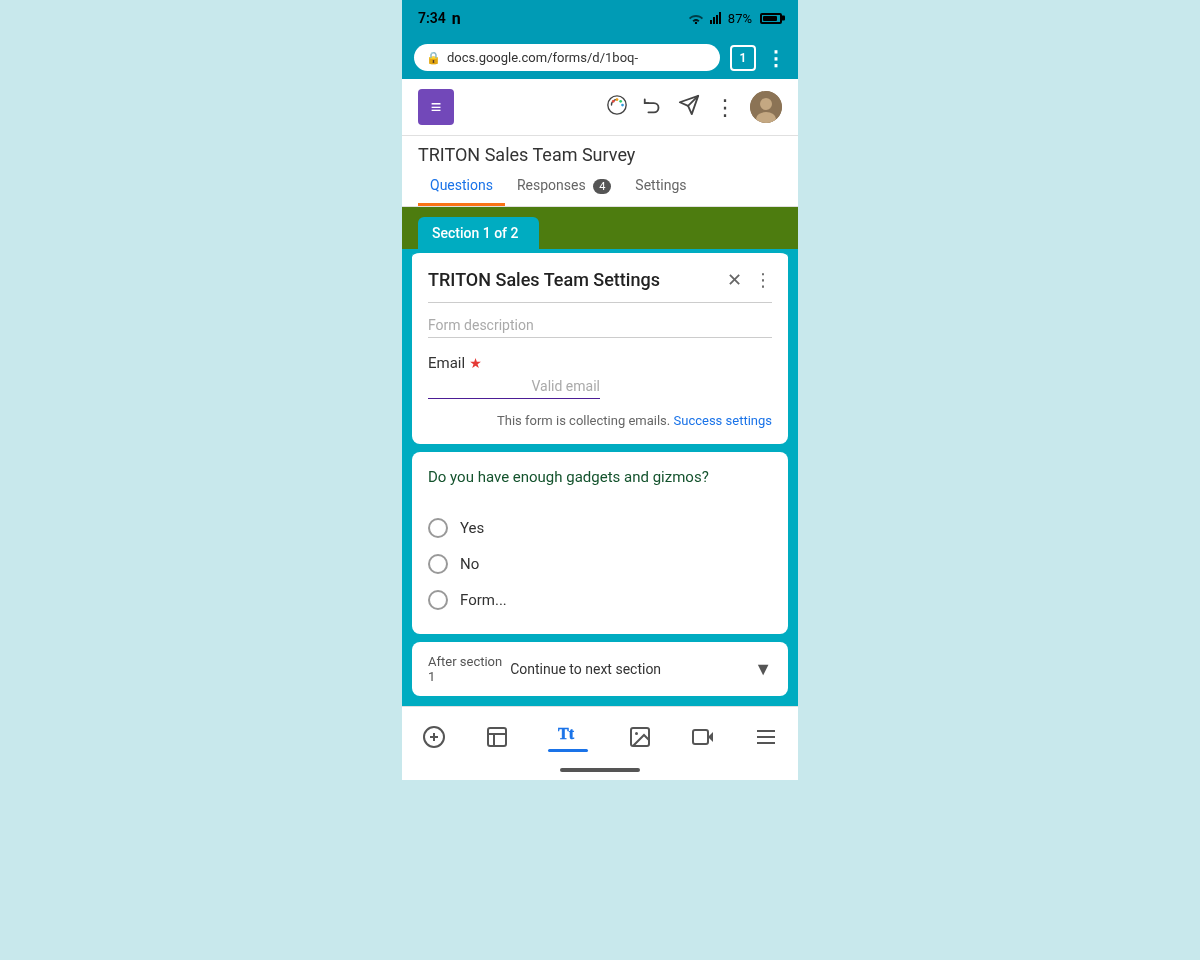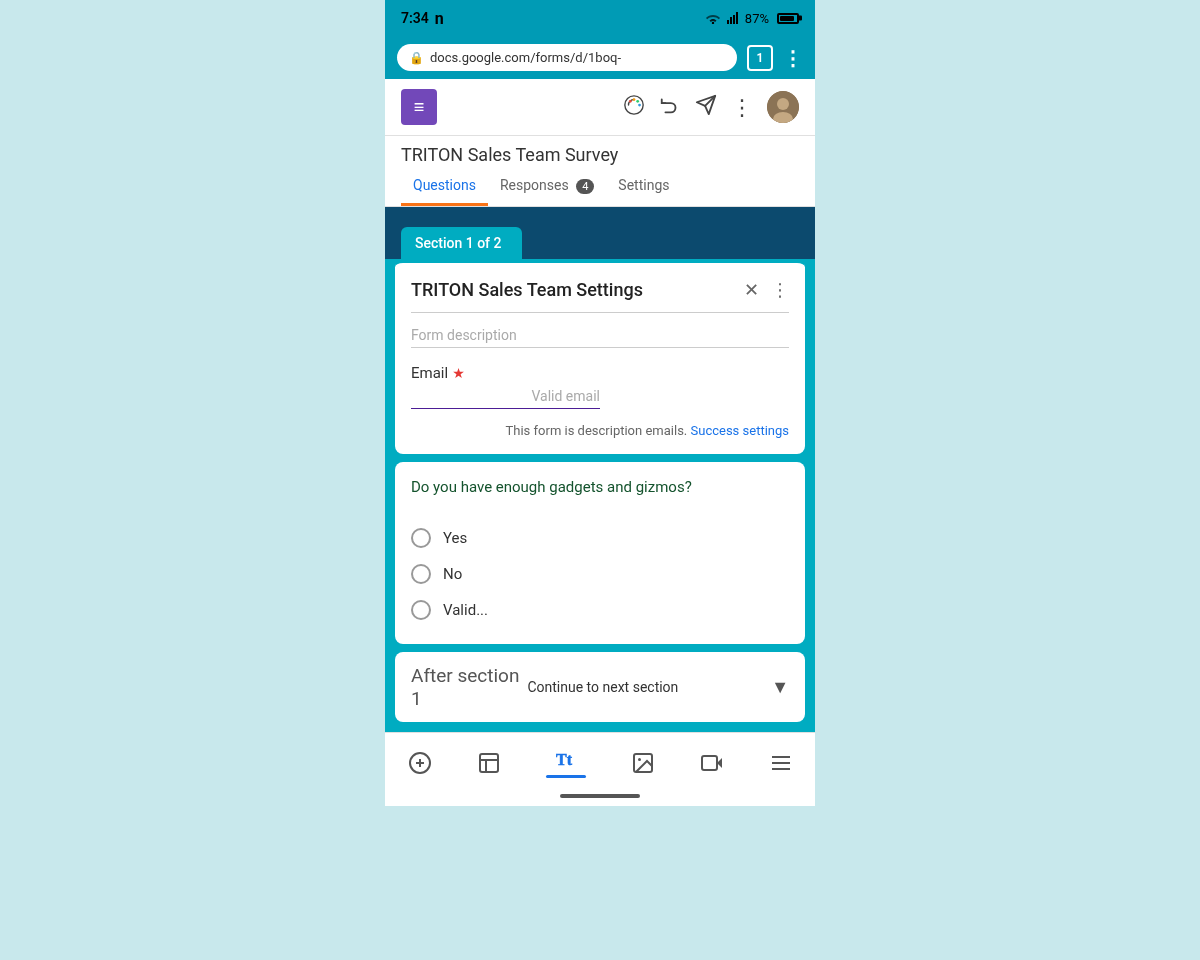--- a/index.html
+++ b/index.html
@@ -7,21 +7,21 @@
     body {
       background-color: #c8e8ec;
       display: flex;
       justify-content: center;
       align-items: flex-start;
       min-height: 960px;
       font-family: 'Roboto', Arial, sans-serif;
     }
 
     .phone-container {
-      width: 430px;
+      width: 396px;
       min-height: 960px;
       background: #c8e8ec;
       position: relative;
       overflow: hidden;
     }
 
     
     .status-bar {
       background: #009bb5;
       display: flex;
@@ -203,22 +203,22 @@
       background: #555;
       color: white;
       border-radius: 10px;
       padding: 1px 6px;
       font-size: 11px;
       margin-left: 4px;
     }
 
     
     .section-tab-wrapper {
-      background: #0c4a6e;
-      padding-top: 20px;
+      background: #4d7c0f;
+      padding-top: 10px;
       padding-left: 16px;
     }
     .section-tab {
       display: inline-block;
       background: #00acc1;
       color: white;
       padding: 8px 20px 8px 14px;
       font-size: 14px;
       border-radius: 6px 6px 0 0;
       font-weight: 500;
@@ -335,21 +335,21 @@
     }
     .after-section-inner {
       background: white;
       border-radius: 0 0 8px 8px;
       padding: 12px 16px;
       display: flex;
       align-items: center;
       gap: 8px;
     }
     .after-section-label {
-      font-size: 19px;
+      font-size: 13px;
       color: #555;
       white-space: nowrap;
     }
     .after-section-value {
       font-size: 14px;
       color: #333;
       flex: 1;
     }
     .dropdown-arrow {
       color: #555;
@@ -506,42 +506,42 @@
         <hr style="border:none;border-bottom:1px solid #ccc;margin-bottom:14px;">
         <div class="form-description-input" style="color:#aaa;font-size:14px;">Form description</div>
 
         <div class="email-section">
           <div class="email-label">
             <span>Email</span>
             <span class="required-star">★</span>
           </div>
           <div class="email-input-placeholder" style="color:#aaa;font-size:14px;display:block;border-bottom:1px solid #4c1d95;padding-bottom:4px;">Valid email</div>
           <div class="collecting-notice" style="margin-top:14px;">
-            <span>This form is description emails.</span>
+            <span>This form is collecting emails.</span>
             <span class="change-settings-link">Success settings</span>
           </div>
         </div>
       </div>
 
       <div class="question-card">
         <div class="question-text">Do you have enough gadgets and gizmos?</div>
 
         <div class="radio-option">
           <span class="radio-circle"></span>
           <span class="radio-label">Yes</span>
         </div>
 
         <div class="radio-option">
           <span class="radio-circle"></span>
           <span class="radio-label">No</span>
         </div>
 
         <div class="radio-option">
           <span class="radio-circle"></span>
-          <span class="radio-label">Valid...</span>
+          <span class="radio-label">Form...</span>
         </div>
       </div>
 
       <div class="after-section-inner" style="background:white;border-radius:8px;padding:12px 16px;display:flex;align-items:center;gap:8px;">
         <span class="after-section-label">
           <span>After section</span><br>
           <span>1</span>
         </span>
         <span class="after-section-value">Continue to next section</span>
         <span class="dropdown-arrow">▼</span>

